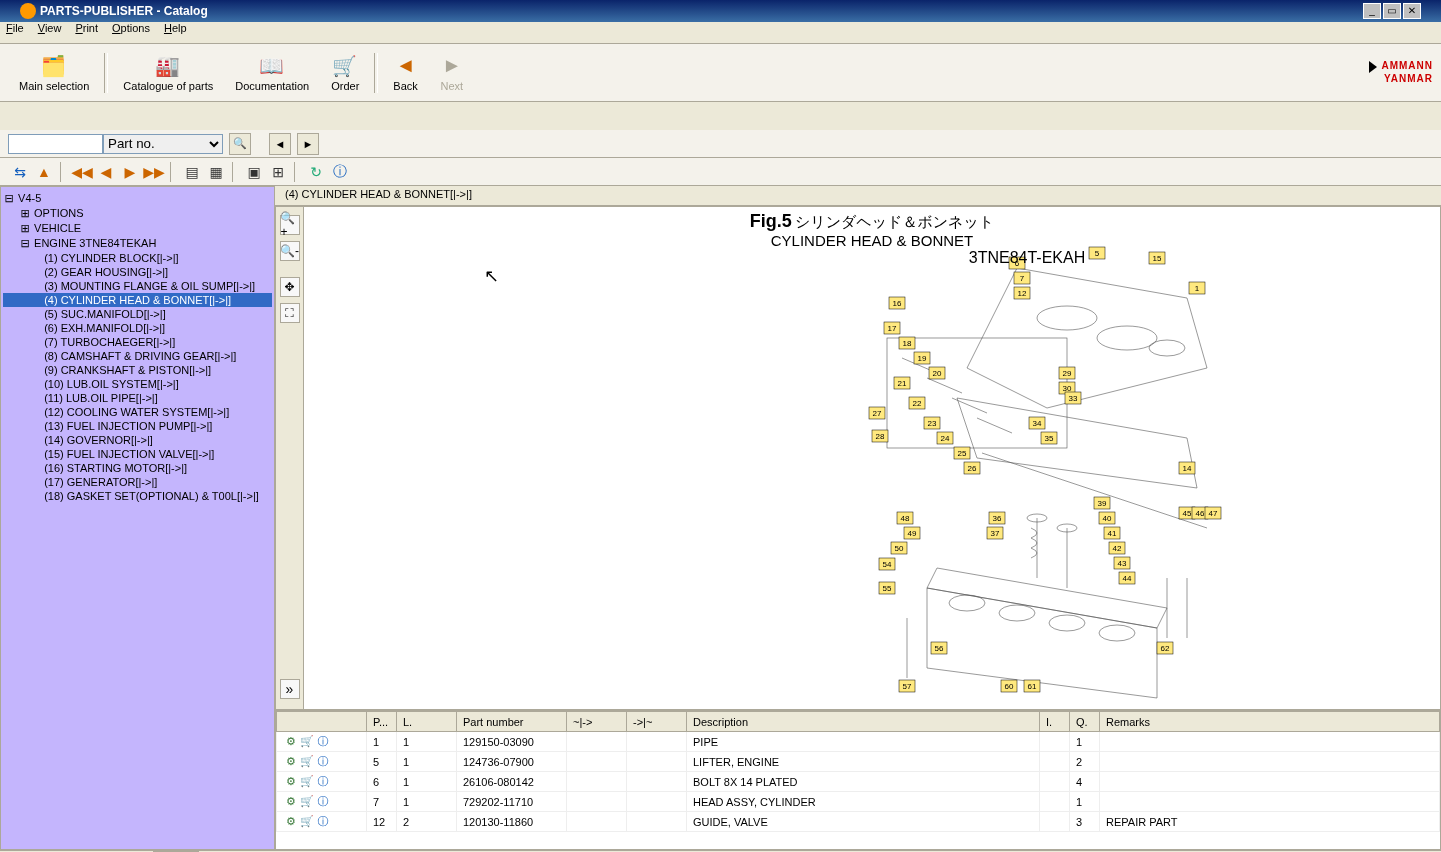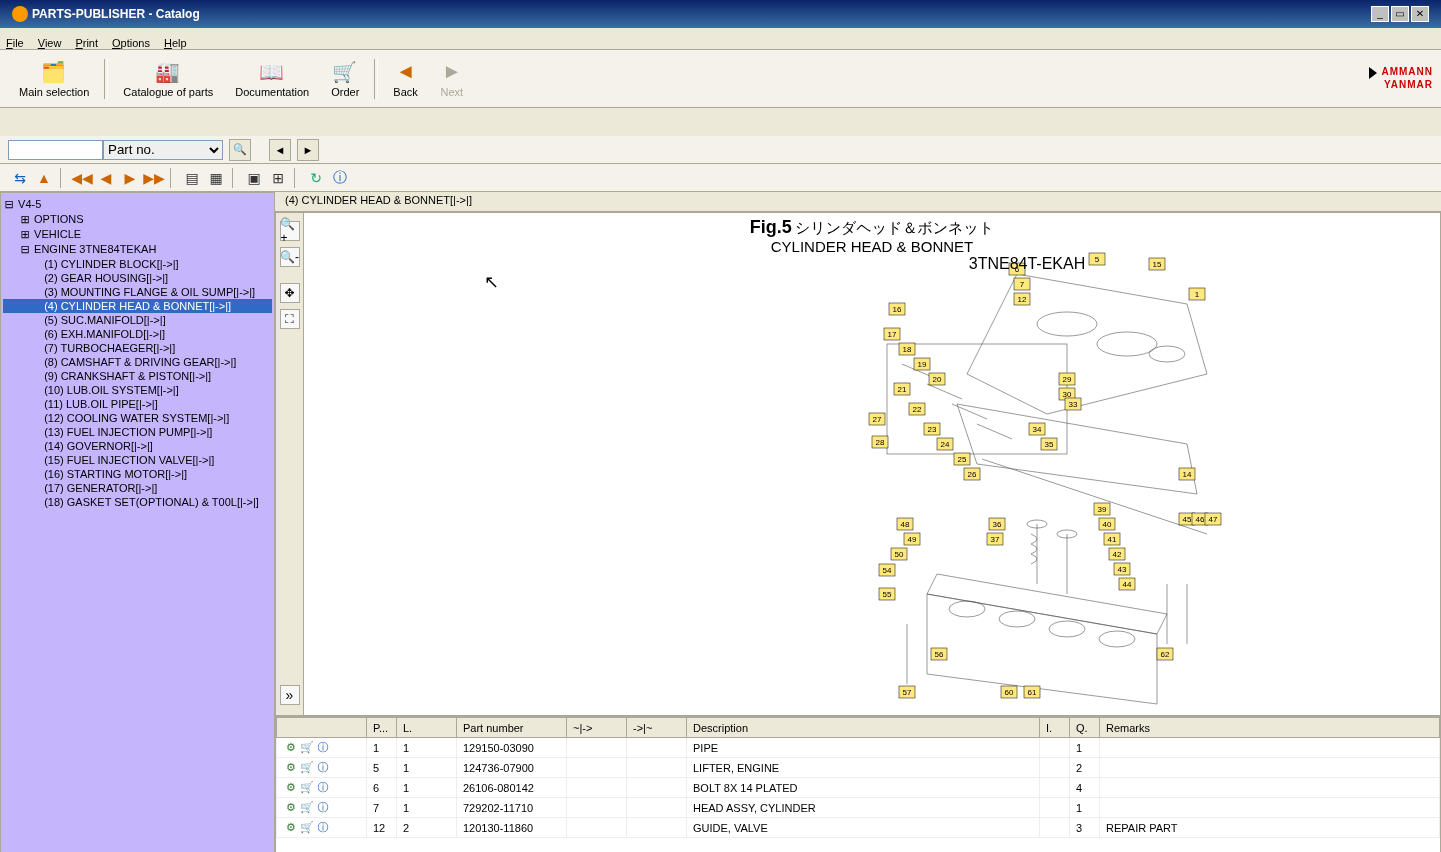--- a/index.html
+++ b/index.html
@@ -1,25 +1,25 @@
 <!DOCTYPE html>
 <html><head>
 <meta charset="utf-8">
 <style>
 * { box-sizing: border-box; margin: 0; padding: 0; }
 body { font-family: Tahoma, Arial, sans-serif; font-size: 11px; background: #ece9d8; width: 1441px; height: 852px; overflow: hidden; }
 
 
-.titlebar { background: linear-gradient(#0a246a, #3a6ea5); color: #fff; height: 28px; display: flex; align-items: center; padding: 0 12px; }
+.titlebar { background: linear-gradient(#0a246a, #3a6ea5); color: #fff; height: 22px; display: flex; align-items: center; padding: 0 20px; }
 .titlebar .app-icon { width: 16px; height: 16px; background: #f90; border-radius: 8px; margin-right: 4px; }
 .titlebar .title { flex: 1; font-weight: bold; font-size: 12px; }
 .titlebar .win-btn { width: 18px; height: 16px; background: #c0c0c0; border: 1px solid #fff; margin-left: 2px; text-align: center; line-height: 14px; font-size: 10px; color: #000; }
 
 
-.menubar { background: #ece9d8; height: 22px; border-bottom: 1px solid #aca899; display: flex; align-items: flex-end; padding: 0 6px; }
+.menubar { background: #ece9d8; height: 22px; border-bottom: 1px solid #aca899; display: flex; align-items: flex-start; padding: 0 6px; }
 .menubar span { margin-right: 14px; cursor: default; }
 .menubar span u { text-decoration: underline; }
 
 
 .toolbar { background: #f4f2eb; height: 58px; border-bottom: 1px solid #aca899; display: flex; align-items: center; padding: 0 8px; }
 .tool-group { display: flex; height: 100%; align-items: center; }
 .tool-btn { display: flex; flex-direction: column; align-items: center; justify-content: center; padding: 4px 10px; height: 52px; cursor: default; border: 1px solid transparent; }
 .tool-btn.disabled { color: #aca899; }
 .tool-btn .ico { width: 24px; height: 24px; margin-bottom: 2px; display: flex; align-items: center; justify-content: center; font-size: 20px; }
 .tool-sep { width: 4px; height: 40px; border-left: 1px solid #aca899; border-right: 1px solid #fff; margin: 0 4px; }

